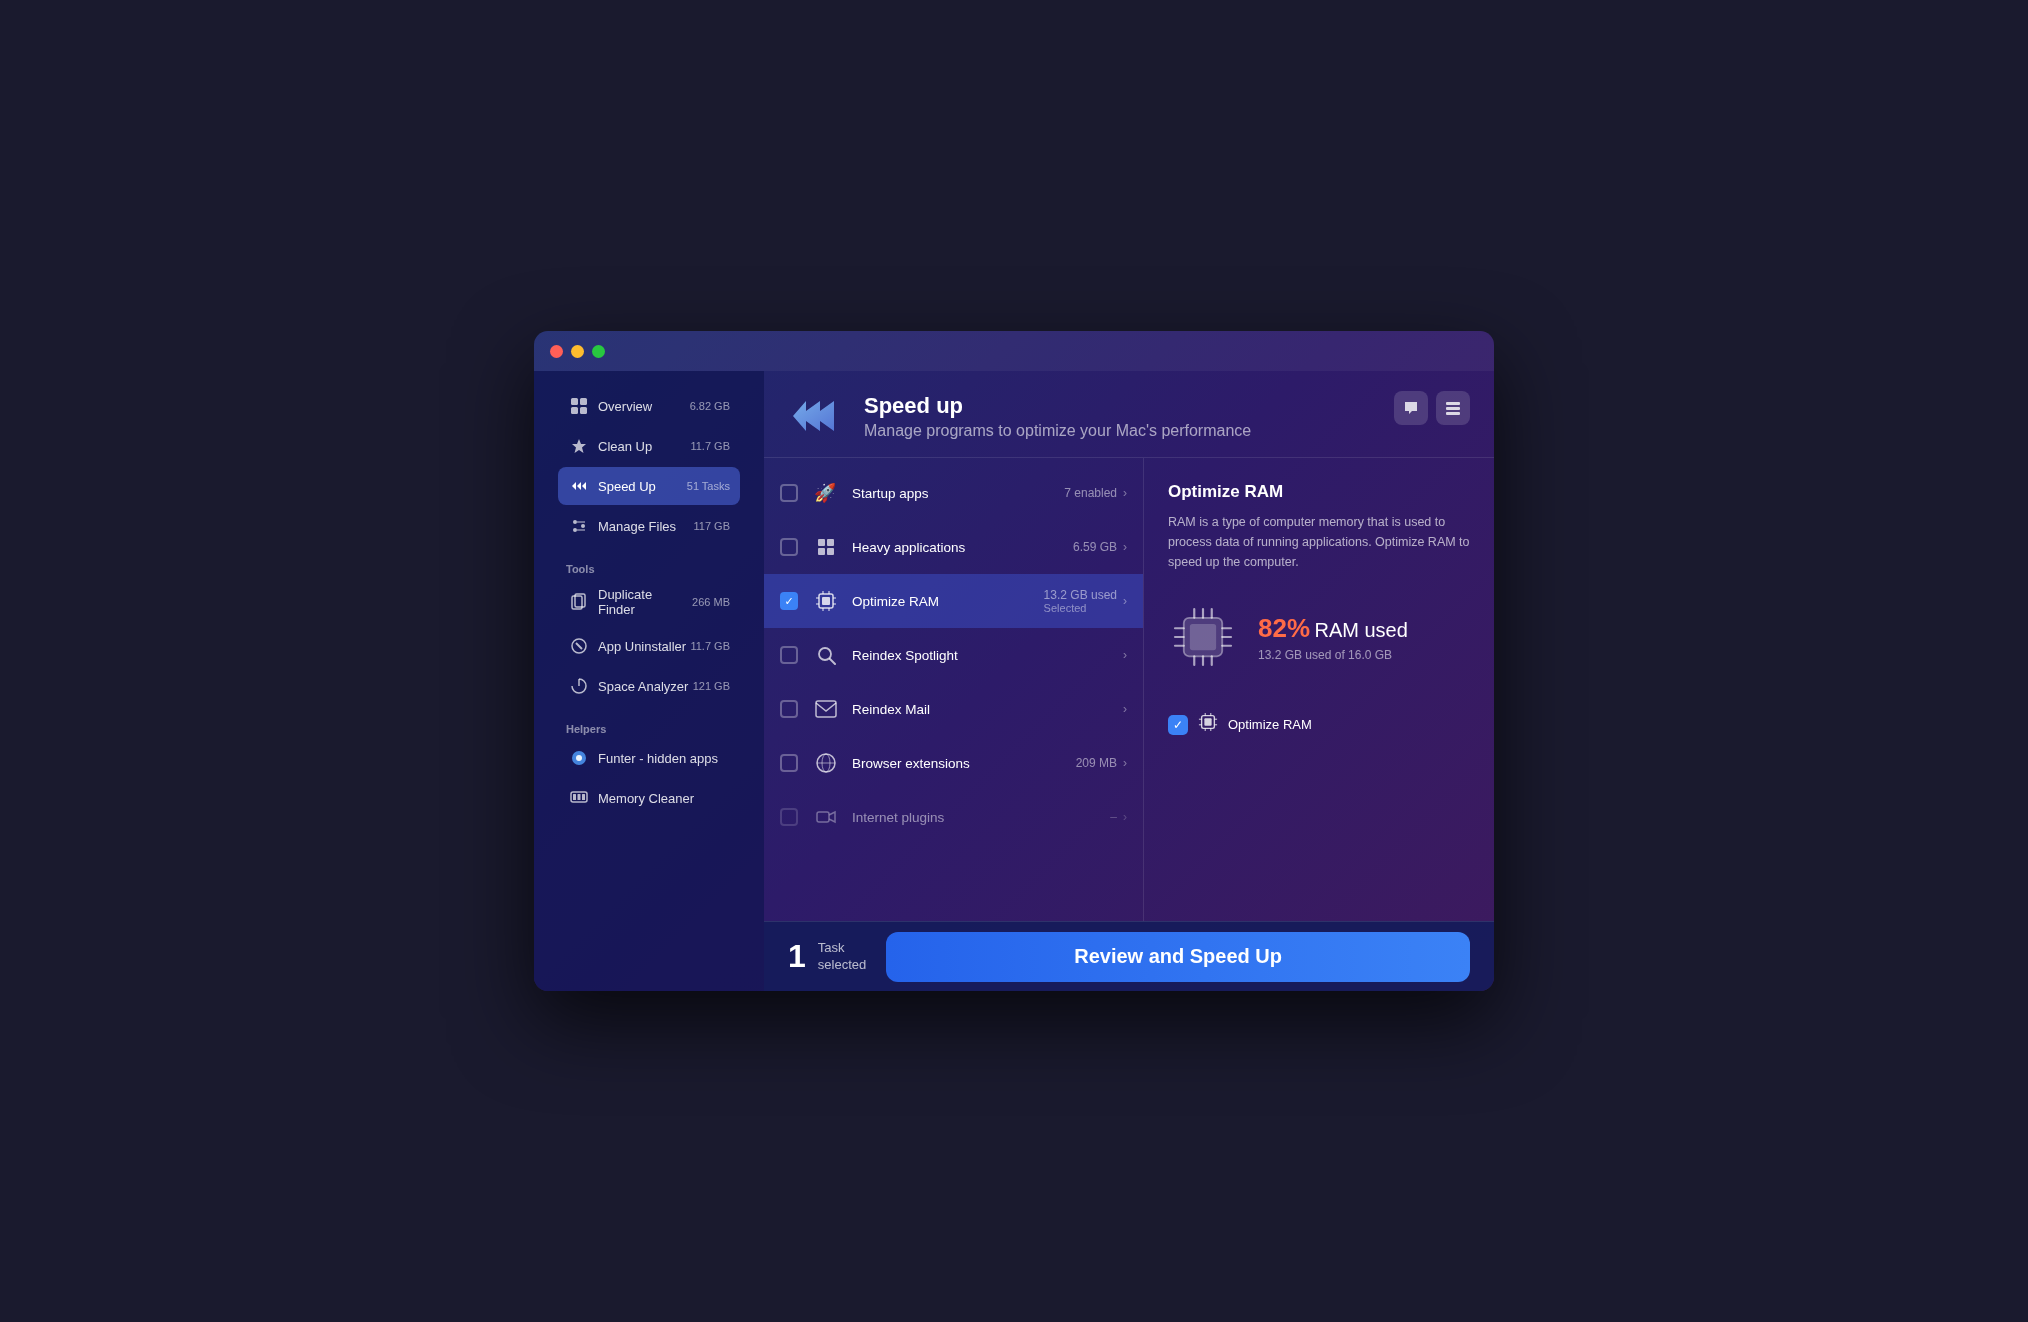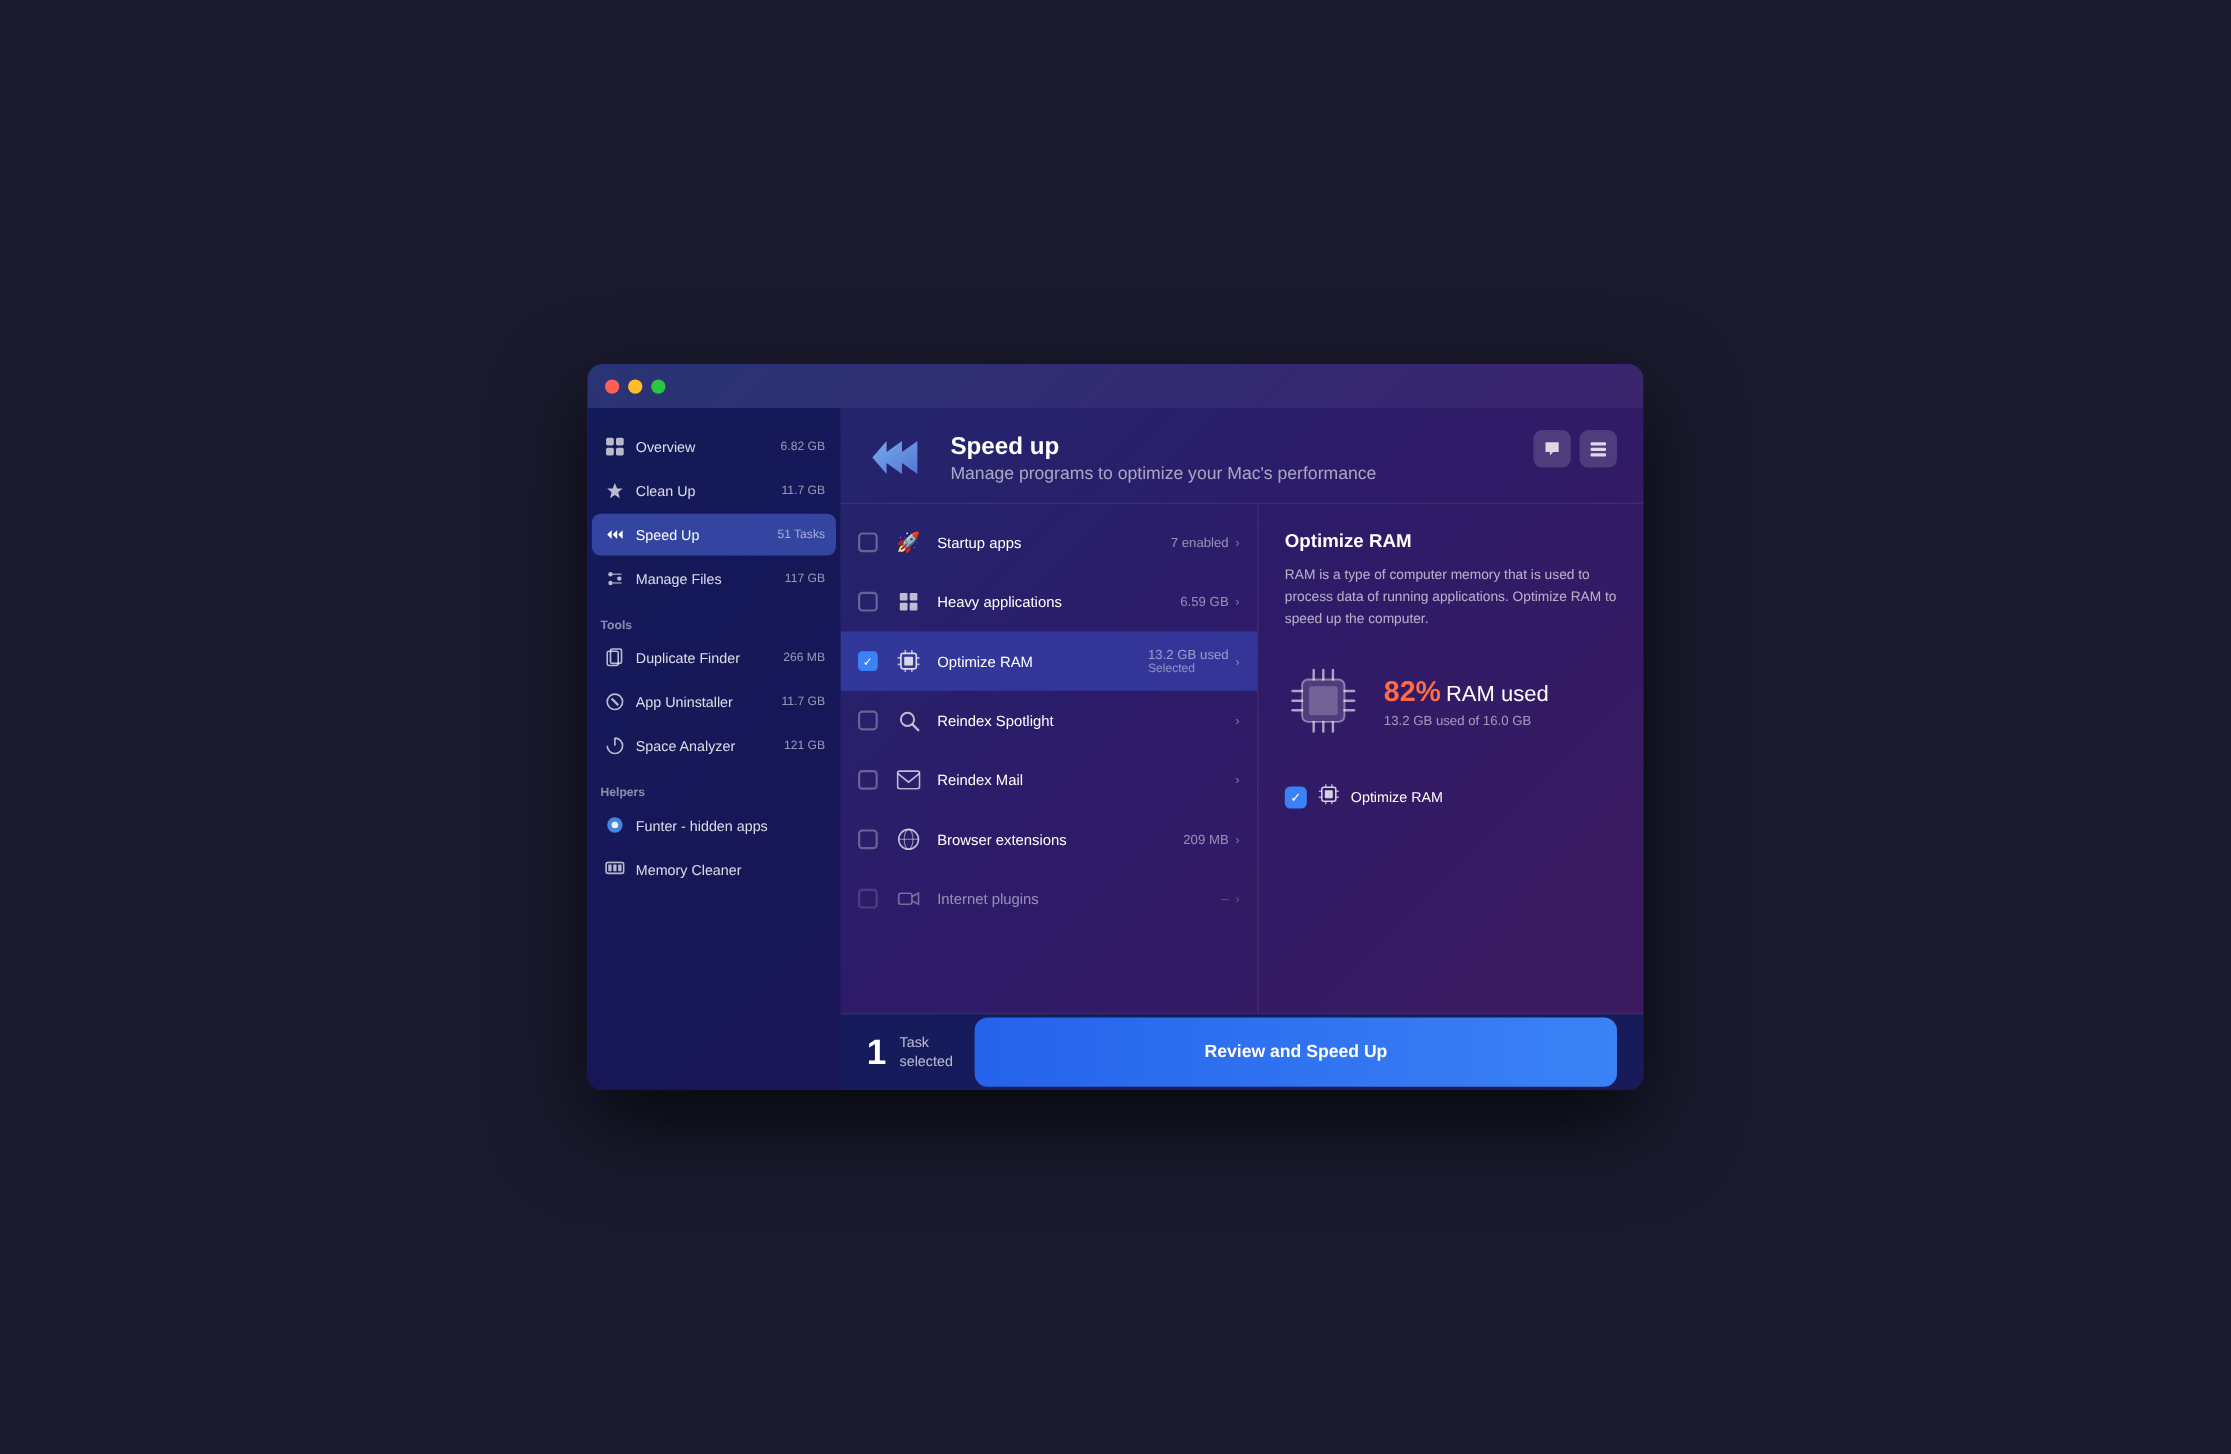--- a/index.html
+++ b/index.html
@@ -51,21 +51,21 @@
     
     .sidebar {
       width: 230px;
       flex-shrink: 0;
       background: rgba(15, 20, 80, 0.7);
       display: flex;
       flex-direction: column;
       padding: 16px 0;
     }
     .sidebar-section {
-      padding: 0 4px;
+      padding: 0 24px;
       margin-bottom: 8px;
     }
     .sidebar-section-label {
       color: rgba(255,255,255,0.5);
       font-size: 11px;
       font-weight: 600;
       padding: 8px 8px 4px 8px;
       text-transform: none;
     }
     .sidebar-item {
@@ -326,26 +326,26 @@
       color: #fff;
     }
     .footer-label {
       color: rgba(255,255,255,0.7);
       font-size: 13px;
       line-height: 1.3;
     }
     .footer-label span { display: block; }
     .review-btn {
       flex: 1;
-      height: 63px;
+      height: 50px;
       background: linear-gradient(90deg, #2563eb, #3b82f6);
       border: none;
       border-radius: 12px;
       color: #fff;
-      font-size: 16px;
+      font-size: 20px;
       font-weight: 600;
       cursor: pointer;
       display: flex;
       align-items: center;
       justify-content: center;
     }
 
     
     .chip-svg {
       width: 70px;

